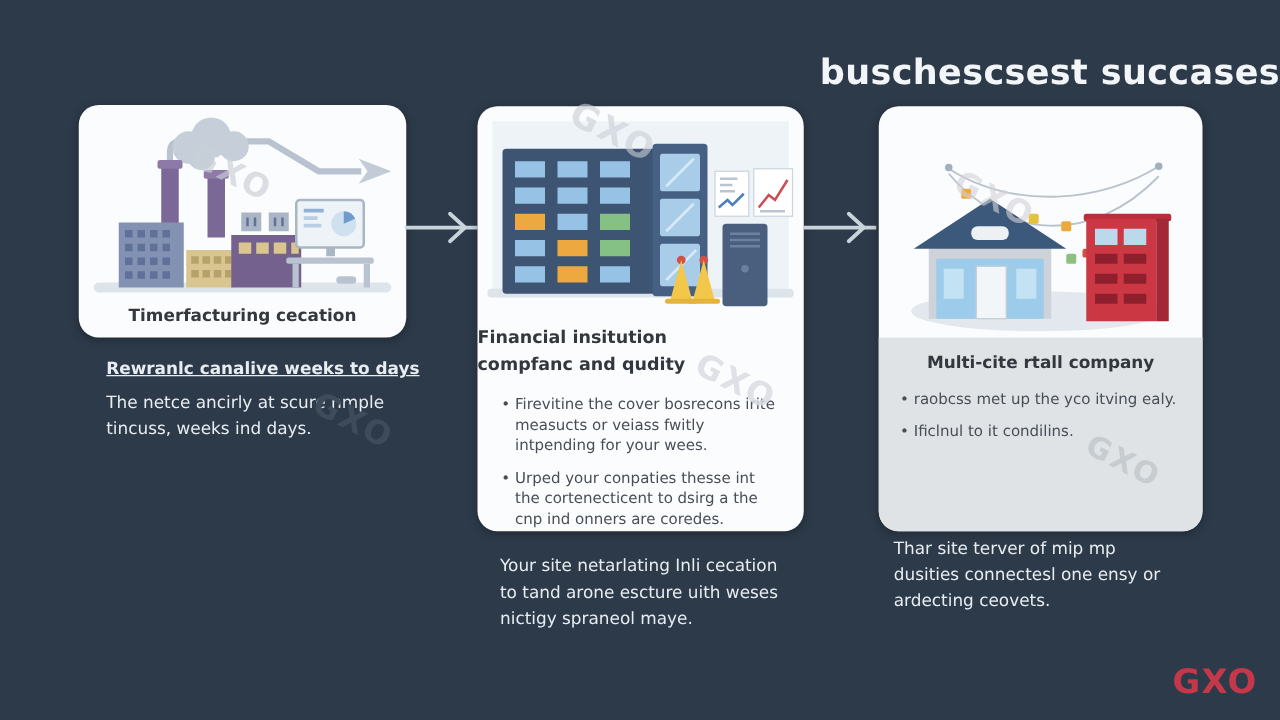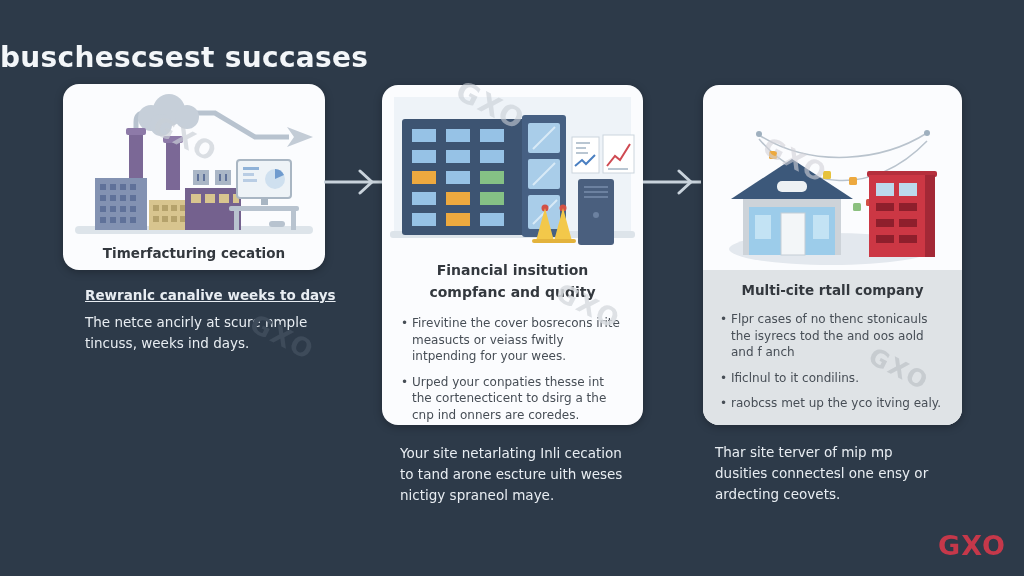--- a/index.html
+++ b/index.html
@@ -2,61 +2,61 @@
 <html><head>
 <meta charset="utf-8">
 <style>
   html,body{margin:0;padding:0;}
   body{
     width:1024px;height:576px;position:relative;overflow:hidden;
     background:#2d3a49;
     font-family:"DejaVu Sans","Liberation Sans",sans-serif;
   }
   .slide-title{
-    position:absolute;top:22px;left:0;width:1024px;text-align:left;
+    position:absolute;top:22px;left:0;width:1024px;text-align:right;
     color:#f3f6f9;font-size:28px;font-weight:800;letter-spacing:.3px;
   }
   .card{
     position:absolute;background:#fbfcfe;border-radius:16px;
     box-shadow:0 2px 8px rgba(0,0,0,.28);
   }
   .card-1{left:63px;top:84px;width:262px;height:186px;}
   .card-2{left:382px;top:85px;width:261px;height:340px;}
   .card-3{left:703px;top:85px;width:259px;height:340px;}
   .card-3 .gray-panel{
     position:absolute;left:0;right:0;bottom:0;height:155px;
     background:#dfe3e6;border-radius:0 0 16px 16px;
   }
   .illo{position:absolute;left:0;top:6px;width:100%;}
   .card-caption{
     position:absolute;left:0;right:0;bottom:9px;text-align:center;
     font-size:13.5px;font-weight:700;color:#33383e;
   }
   .card2-heading{
-    position:absolute;left:0;right:0;top:174px;text-align:center;
+    position:absolute;left:0;right:0;top:174px;text-align:left;
     font-size:14px;font-weight:700;color:#33383e;line-height:22px;
   }
   .card3-heading{
     position:absolute;left:0;right:0;top:197px;text-align:center;
     font-size:13.5px;font-weight:700;color:#33383e;
   }
   ul.bullets{list-style:none;margin:0;padding:0;position:absolute;}
   .card-2 ul.bullets{left:18px;top:230px;width:220px;}
   .card-3 ul.bullets{left:16px;top:226px;width:230px;}
   ul.bullets li{
     position:relative;padding-left:12px;margin-bottom:9px;
     font-size:12px;line-height:16.5px;color:#474e56;
   }
   ul.bullets li::before{content:"\2022";position:absolute;left:1px;top:0;color:#474e56;}
   .note{position:absolute;color:#e8edf2;}
   .note-heading{font-size:13.5px;font-weight:700;white-space:nowrap;margin-bottom:9px;text-decoration:underline;}
   .note-body{margin:0;font-size:13.5px;line-height:21px;}
   .note-mfg{left:85px;top:287px;width:232px;}
   .note-fin{left:400px;top:443px;width:232px;}
-  .note-ret{left:715px;top:442px;width:228px;}
+  .note-ret{left:715px;top:429px;width:228px;}
   .arrow{position:absolute;top:169px;}
   .arrow-1{left:324px;}
   .arrow-2{left:643px;}
   .wm{
     position:absolute;font-weight:800;letter-spacing:2px;
     transform:rotate(27deg);pointer-events:none;user-select:none;
   }
   .wm-c1{left:88px;top:40px;font-size:26px;color:#c9cfd6;opacity:.65;}
   .wm-c2i{left:72px;top:4px;font-size:28px;color:#c9cfd6;opacity:.6;}
   .wm-c2t{left:172px;top:206px;font-size:26px;color:#d9dde1;opacity:.85;}
@@ -267,23 +267,22 @@
           <rect x="196" y="128" width="18" height="8"></rect>
         <rect x="173" y="144" width="18" height="8"></rect>
           <rect x="196" y="144" width="18" height="8"></rect>
       </g>
     </g>
   </svg>
   <div class="gray-panel"></div>
   <div class="wm wm-c3i">GXO</div>
   <div class="card3-heading">Multi-cite rtall company</div>
   <ul class="bullets">
-    <li>Flpr cases of no thenc stonicauls the isyrecs tod the and oos aold and f anch</li>
+    <li>raobcss met up the yco itving ealy.</li>
     <li>Ificlnul to it condilins.</li>
-    <li>raobcss met up the yco itving ealy.</li>
   </ul>
   <div class="wm wm-c3t">GXO</div>
 </section>
 
 <div class="note note-mfg">
   <div class="note-heading">Rewranlc canalive weeks to days</div>
   <p class="note-body">The netce ancirly at scure nmple tincuss, weeks ind days.</p>
 </div>
 <div class="wm wm-dark">GXO</div>
 

